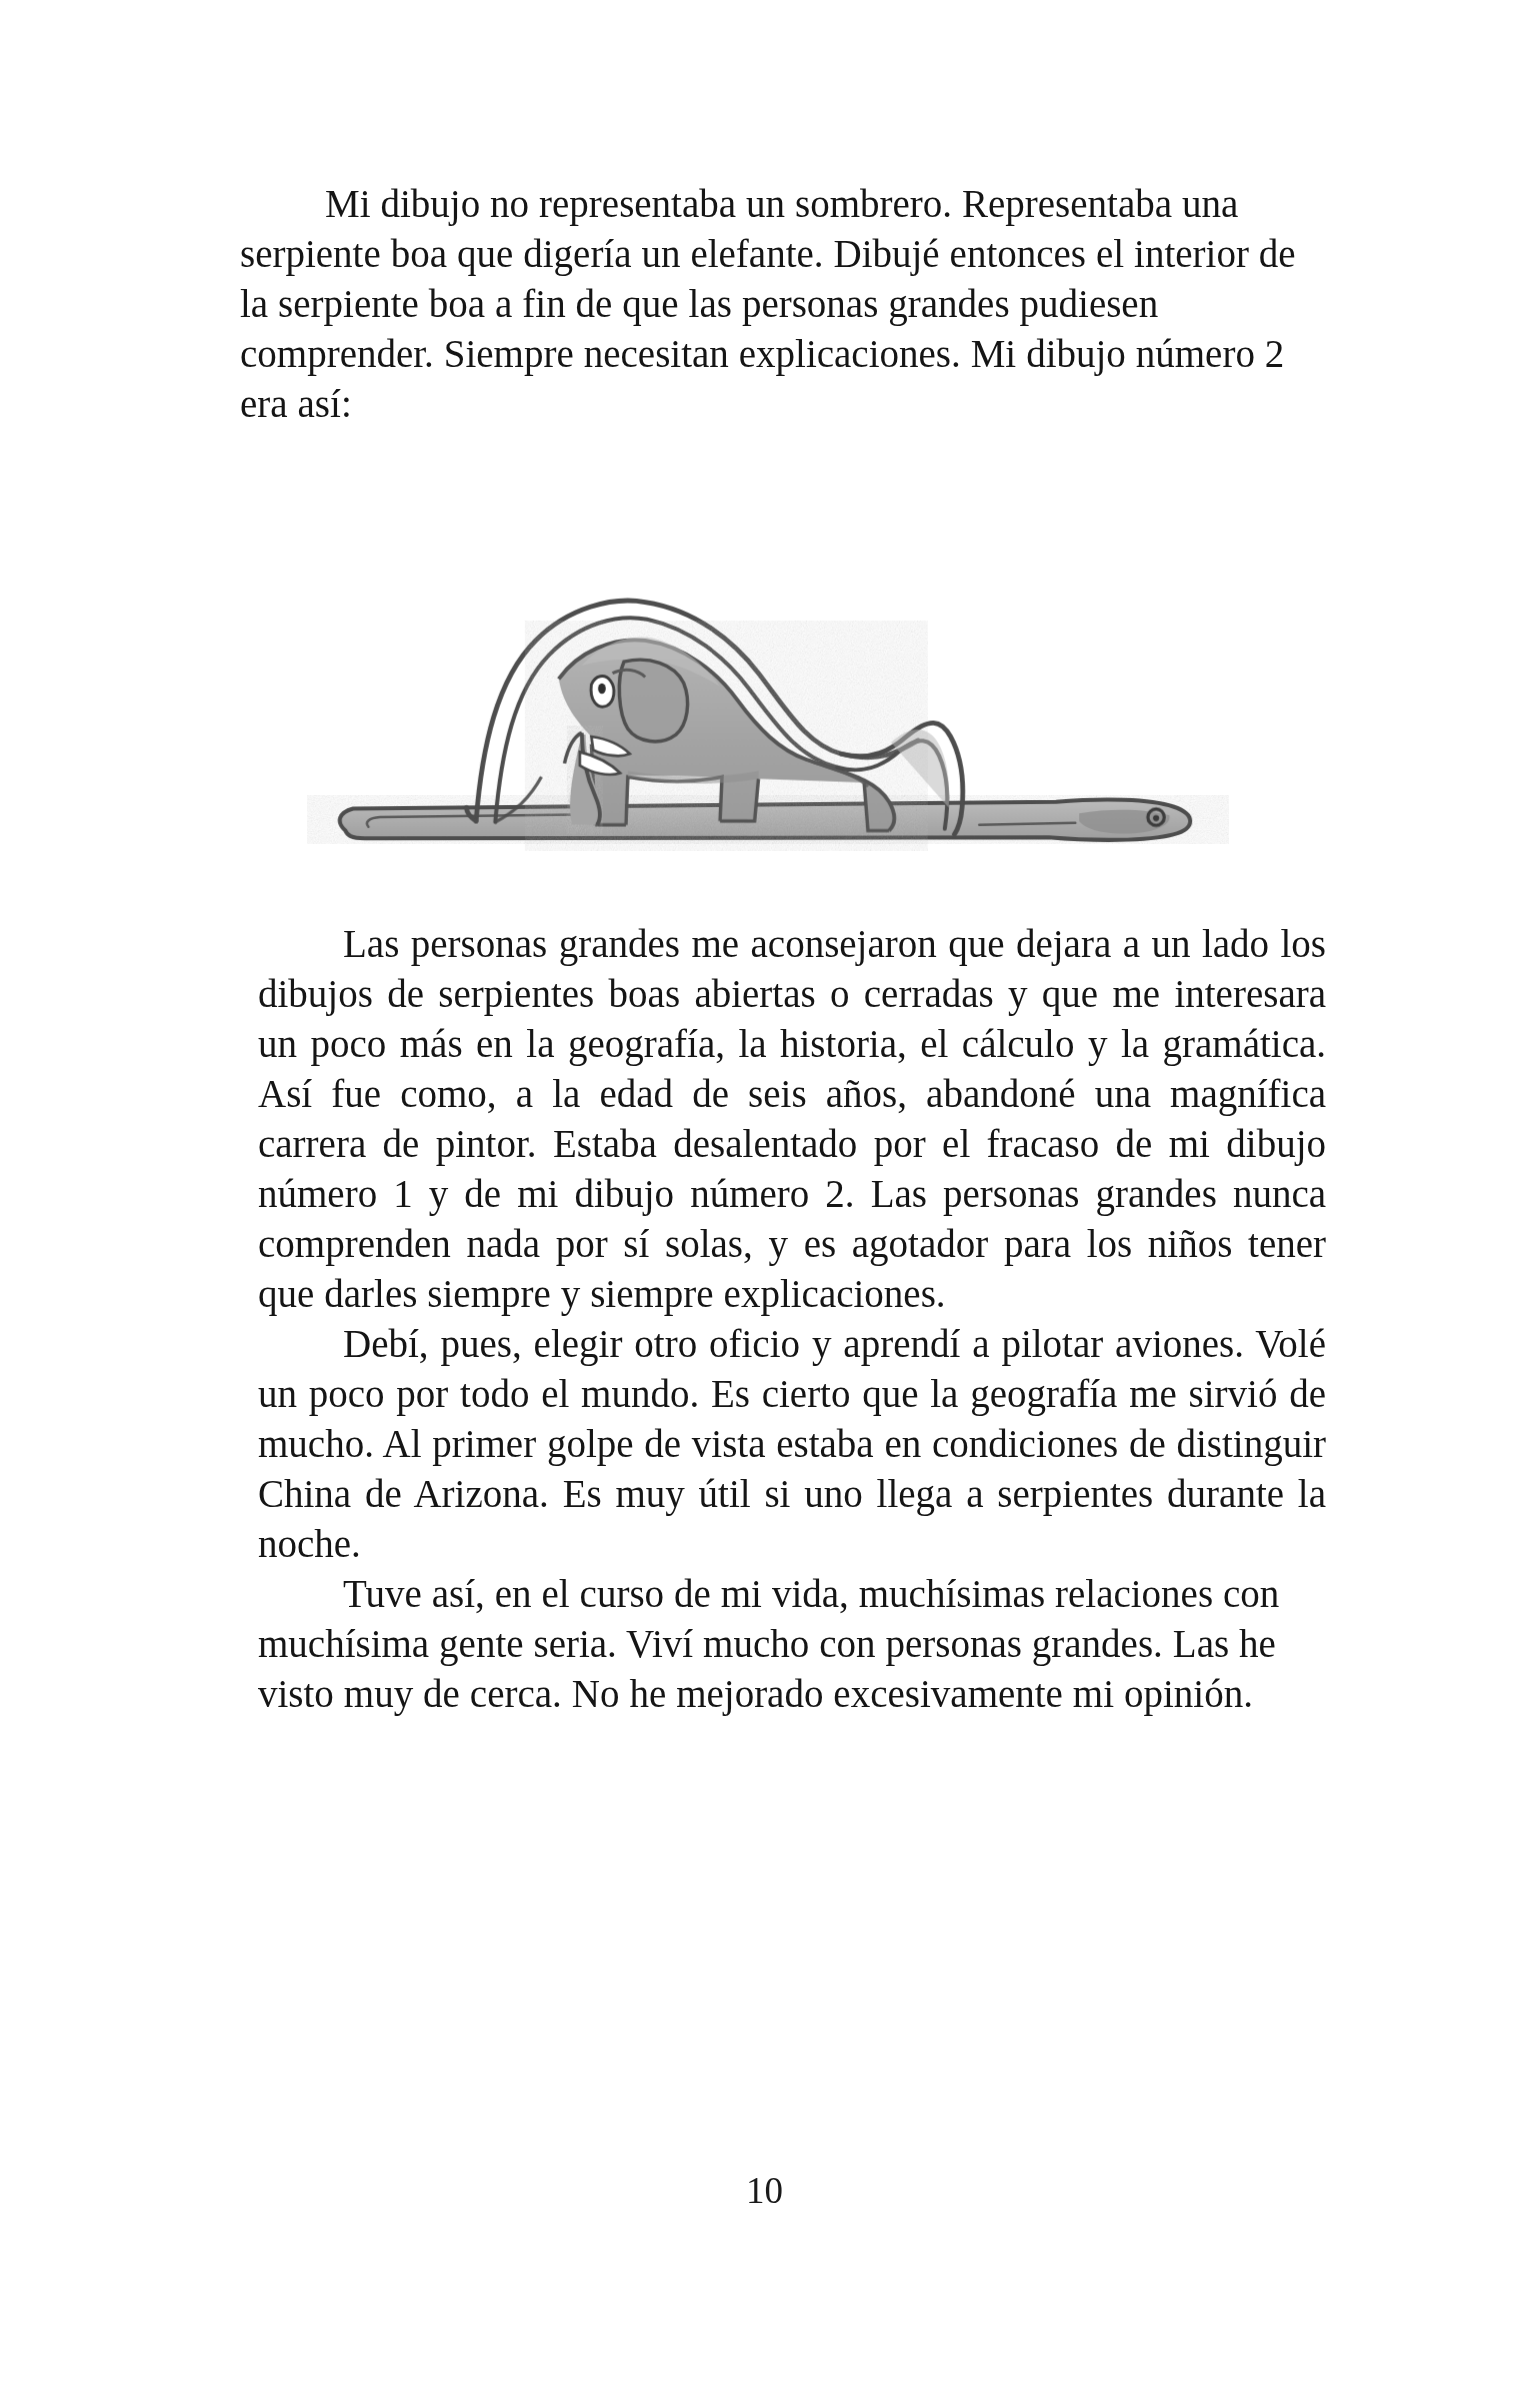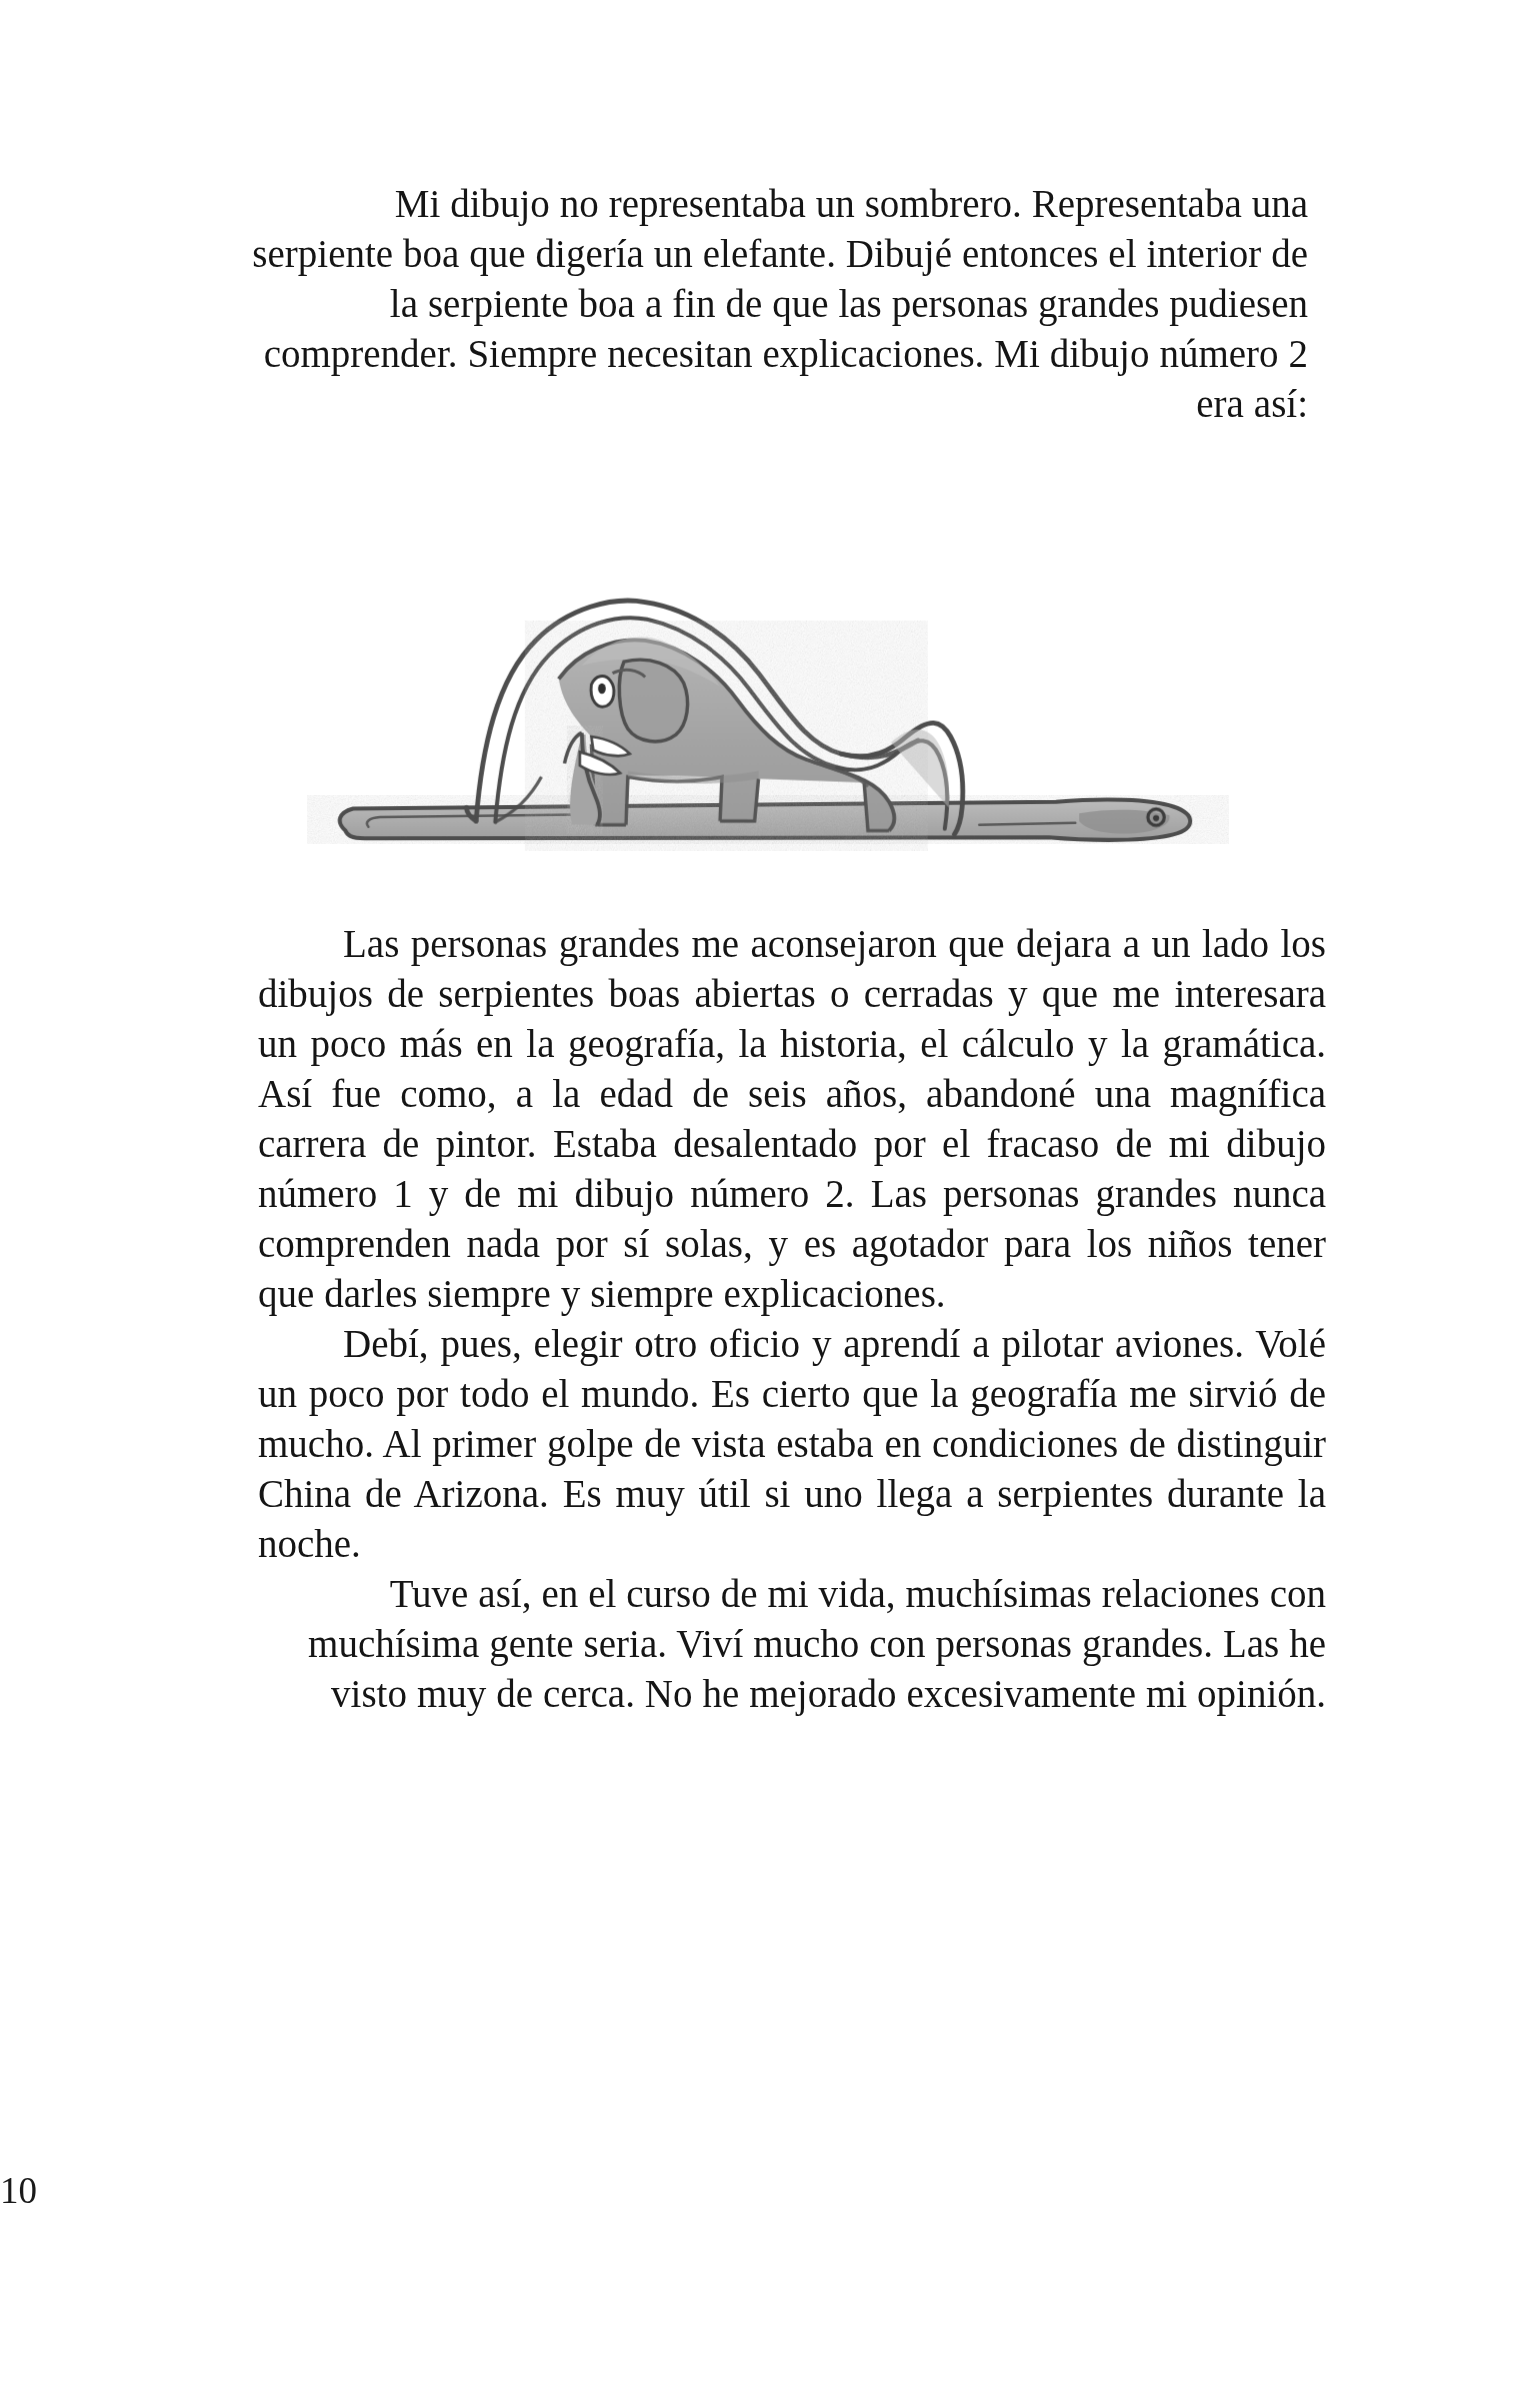--- a/index.html
+++ b/index.html
@@ -35,21 +35,21 @@
   .para {
     margin: 0;
     font-size: 39px;
     line-height: 50px;
     text-align: justify;
     text-indent: 85px;
     -webkit-hyphens: manual;
     hyphens: manual;
     word-spacing: 0.2px;
   }
-  .para:last-of-type { text-align: right; }
+  .para:last-of-type { text-align: left; }
 
   
   .para-intro { text-align: justify; }
 
   
   .after-figure .para + .para { margin-top: 0; }
 
   
   .figure {
     position: absolute;
@@ -59,20 +59,21 @@
     height: 279px;
   }
   .figure svg { display: block; width: 100%; height: 100%; }
 
   
   .folio {
     position: absolute;
     left: 0;
     top: 2169px;
     width: 1529px;
+    text-align: center;
     font-size: 37px;
     line-height: 44px;
     color: #1a1a1a;
   }
 
   .after-figure {
     position: absolute;
     left: 258px;
     top: 893px;
     width: 1068px;

